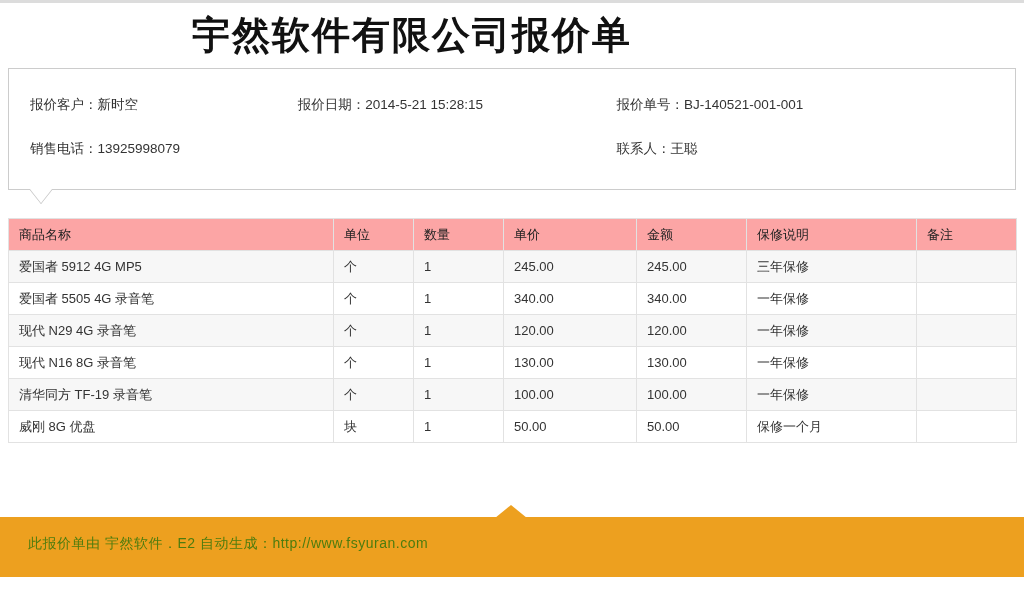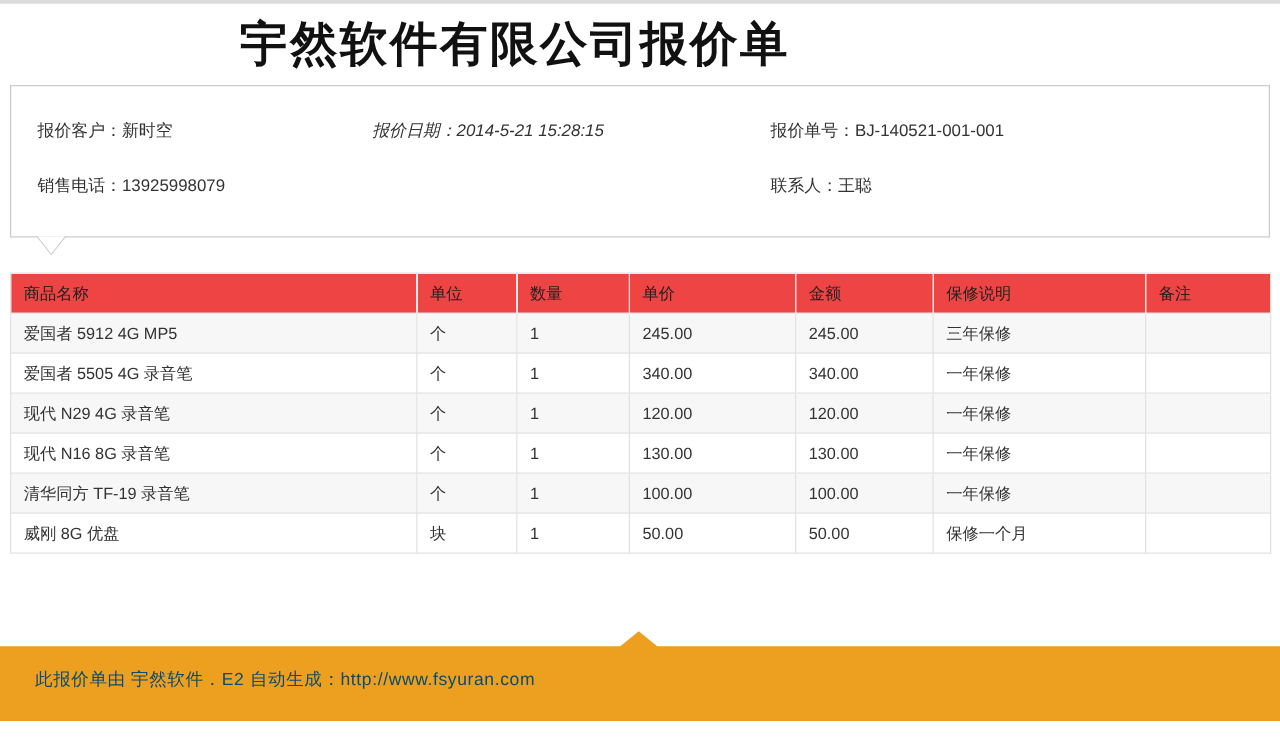--- a/index.html
+++ b/index.html
@@ -86,21 +86,21 @@
   }
   .info-row {
     display: flex;
     height: 38px;
     align-items: flex-start;
   }
   .info-cell {
     box-sizing: border-box;
   }
   .c1 { width: 290px; padding-left: 22px; }
-  .c2 { width: 275px; font-style: italic; }
+  .c2 { width: 275px; }
   .c3 { width: 400px; margin-left: 44px; }
   .spacer-row { height: 6px; }
 
   
   .items-table {
     position: absolute;
     left: 8px;
     top: 218px;
     width: 1008px;
     border-collapse: collapse;
@@ -112,21 +112,21 @@
     height: 31px;
     padding: 0 10px;
     text-align: left;
     font-weight: normal;
     color: #333333;
     vertical-align: middle;
     overflow: hidden;
     white-space: nowrap;
   }
   .items-table thead th {
-    background: #ef4444;
+    background: #fca5a5;
     color: #222222;
   }
   .items-table tbody tr:nth-child(odd) td {
     background: #f7f7f7;
   }
   .items-table tbody tr:nth-child(even) td {
     background: #ffffff;
   }
   .col-name   { width: 325px; }
   .col-unit   { width: 80px; }
@@ -153,21 +153,21 @@
     height: 0;
     border-left: 16px solid transparent;
     border-right: 16px solid transparent;
     border-bottom: 13px solid #eda01f;
   }
   .footer-text {
     position: absolute;
     left: 28px;
     top: 535px;
     font-size: 14px;
-    color: #0c4a6e;
+    color: #4d7c0f;
     letter-spacing: 0.5px;
   }
   .bottom-space {
     position: absolute;
     left: 0;
     top: 577px;
     width: 1024px;
     height: 20px;
     background: #ffffff;
   }

